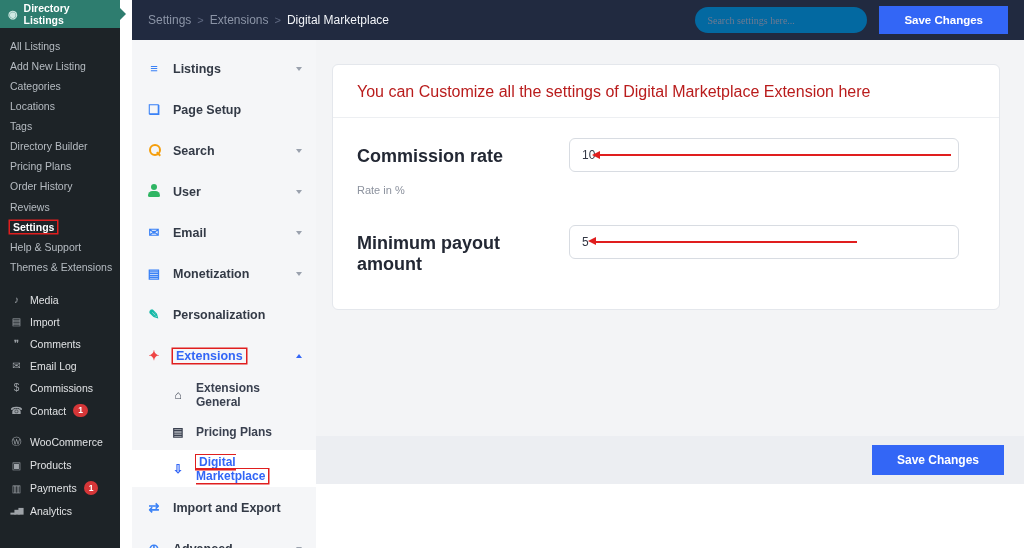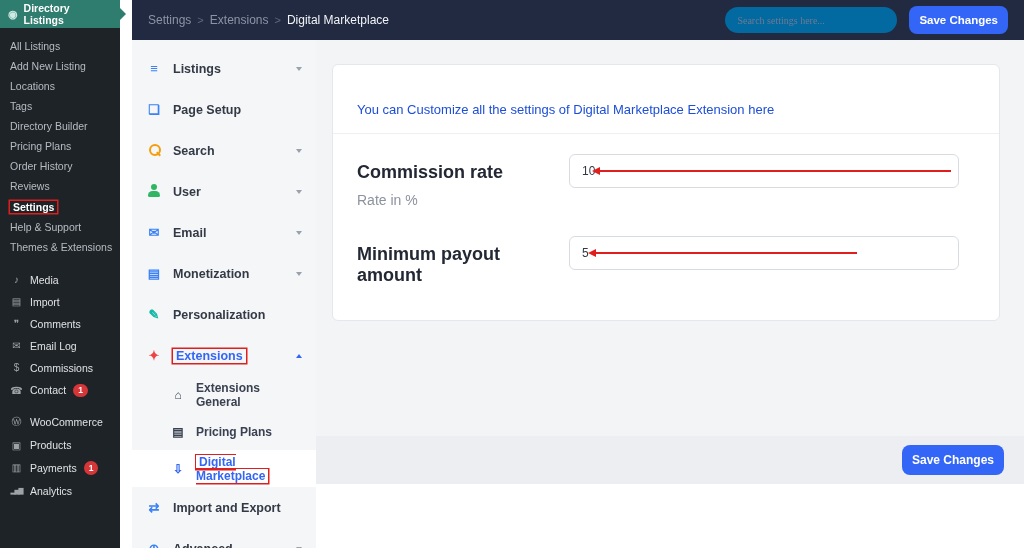--- a/index.html
+++ b/index.html
@@ -24,21 +24,21 @@
   .badge{background:#d63638;color:#fff;font-size:8.5px;line-height:1;padding:2.5px 5px;border-radius:8px;font-weight:bold}
 
   
   .main-col{flex:1;display:flex;flex-direction:column;padding-left:12px;background:#fff;min-width:0}
   .topbar{height:40px;flex:none;background:#212a40;display:flex;align-items:center;padding:0 16px}
   .crumb{font-size:12px;color:#8b94a6;cursor:pointer}
   .crumb.current{color:#f2f4f8;cursor:default}
   .crumb-sep{font-size:11px;color:#5f6880;margin:0 6px}
   .top-search{margin-left:auto;width:172px;height:26px;background:#0369a1;border:none;border-radius:13px;padding:0 12px;font-size:10px;color:#c6cdd9;font-family:Liberation Serif, serif}
   .top-search::placeholder{color:#6e7a92}
-  .btn-blue{height:28px;padding:0 10px;background:#3366f6;color:#fff;border:none;border-radius:8px;font-size:11.5px;font-weight:bold;font-family:inherit;cursor:pointer;margin-left:12px}
+  .btn-blue{height:28px;padding:0 25px;background:#3366f6;color:#fff;border:none;border-radius:0;font-size:11.5px;font-weight:bold;font-family:inherit;cursor:pointer;margin-left:12px}
 
   .content-row{flex:1;display:flex;min-height:0}
 
   
   .settings-nav{width:184px;flex:none;background:#f5f6f8;overflow:hidden;padding-top:8px}
   .nav-item{height:41px;display:flex;align-items:center;gap:11px;padding:0 14px;font-size:12.5px;font-weight:bold;color:#333a46;cursor:pointer}
   .nico{width:16px;flex:none;text-align:center;font-size:13px;line-height:1}
   .nlabel{flex:1}
   .chev{width:0;height:0;border-left:3.5px solid transparent;border-right:3.5px solid transparent;border-top:4px solid #9aa1ad;flex:none}
   .chev.up{border-top:none;border-bottom:4px solid #3366f6}
@@ -54,26 +54,26 @@
   .i-search{position:relative;width:14px;height:14px;display:inline-block}
   .i-search::before{content:"";position:absolute;top:1px;left:2px;width:8px;height:8px;border:2px solid #f59e0b;border-radius:50%}
   .i-search::after{content:"";position:absolute;width:5px;height:2px;background:#f59e0b;transform:rotate(45deg);left:9px;top:10px}
 
   
   .settings-main{flex:1;display:flex;flex-direction:column;min-width:0}
   .form-area{height:396px;flex:none;background:#f3f4f6;padding:24px 24px 0 16px}
   .card{background:#fff;border:1px solid #e4e7ec;border-radius:6px}
   .card-head{padding:18px 24px 16px;border-bottom:1px solid #edeff2}
   .card-title{font-size:17px;font-weight:bold;color:#232834}
-  .card-sub{font-size:13px;color:#1d4ed8;margin-top:19px}
+  .card-sub{font-size:16px;color:#b91c1c;margin-top:0}
   .card-body{padding:20px 40px 8px 24px}
   .form-row{display:flex;margin-bottom:26px}
   .f-left{width:212px;flex:none;padding-top:8px}
   .f-label{font-size:18px;font-weight:bold;color:#232834}
-  .f-help{font-size:14px;color:#8c929e;margin-top:7px;max-width:168px;line-height:1.45}
+  .f-help{font-size:11px;color:#8c929e;margin-top:16px;max-width:168px;line-height:1.45}
   .input-wrap{flex:1;position:relative}
   .f-input{width:100%;height:34px;border:1px solid #d8dce2;border-radius:6px;padding:0 12px;font-size:12px;color:#333845;font-family:inherit;background:#fff}
   .arrow{position:absolute;top:16px;height:2px;background:#e01e1e;pointer-events:none}
   .arrow::before{content:"";position:absolute;left:-7px;top:-3.5px;border-top:4.5px solid transparent;border-bottom:4.5px solid transparent;border-right:8px solid #e01e1e}
   .arrow-1{left:30px;right:8px}
   .arrow-2{left:26px;width:262px}
   .footer-bar{height:48px;flex:none;background:#eceef2;display:flex;align-items:center;justify-content:flex-end;padding:0 20px}
   .btn-blue.lg{height:30px;font-size:12px;margin-left:0}
   .after-footer{flex:1;background:#fff}
 </style>
@@ -83,20 +83,21 @@
 <div class="app">
 
   <aside class="wp-sidebar">
     <div class="wp-top">
       <span class="wp-logo">◉</span>
       <span>Directory Listings</span>
     </div>
     <ul class="wp-sub">
       <li>All Listings</li>
       <li>Add New Listing</li>
+      <li>Categories</li>
       <li>Locations</li>
       <li>Tags</li>
       <li>Directory Builder</li>
       <li>Pricing Plans</li>
       <li>Order History</li>
       <li>Reviews</li>
       <li class="current"><span class="red-box">Settings</span></li>
       <li>Help &amp; Support</li>
       <li>Themes &amp; Extensions</li>
     </ul>

